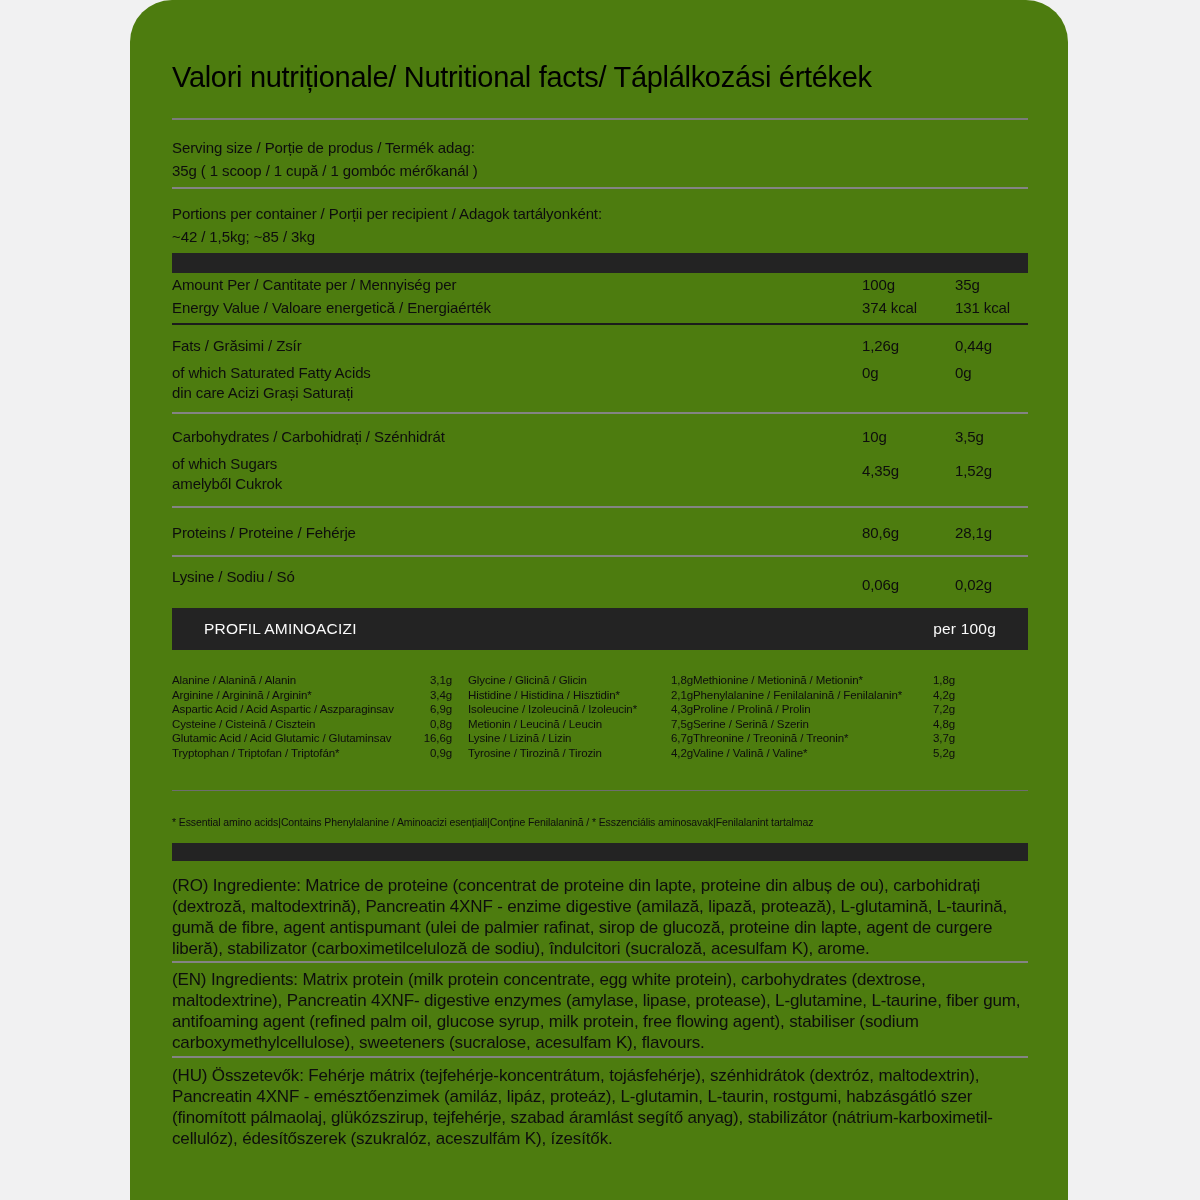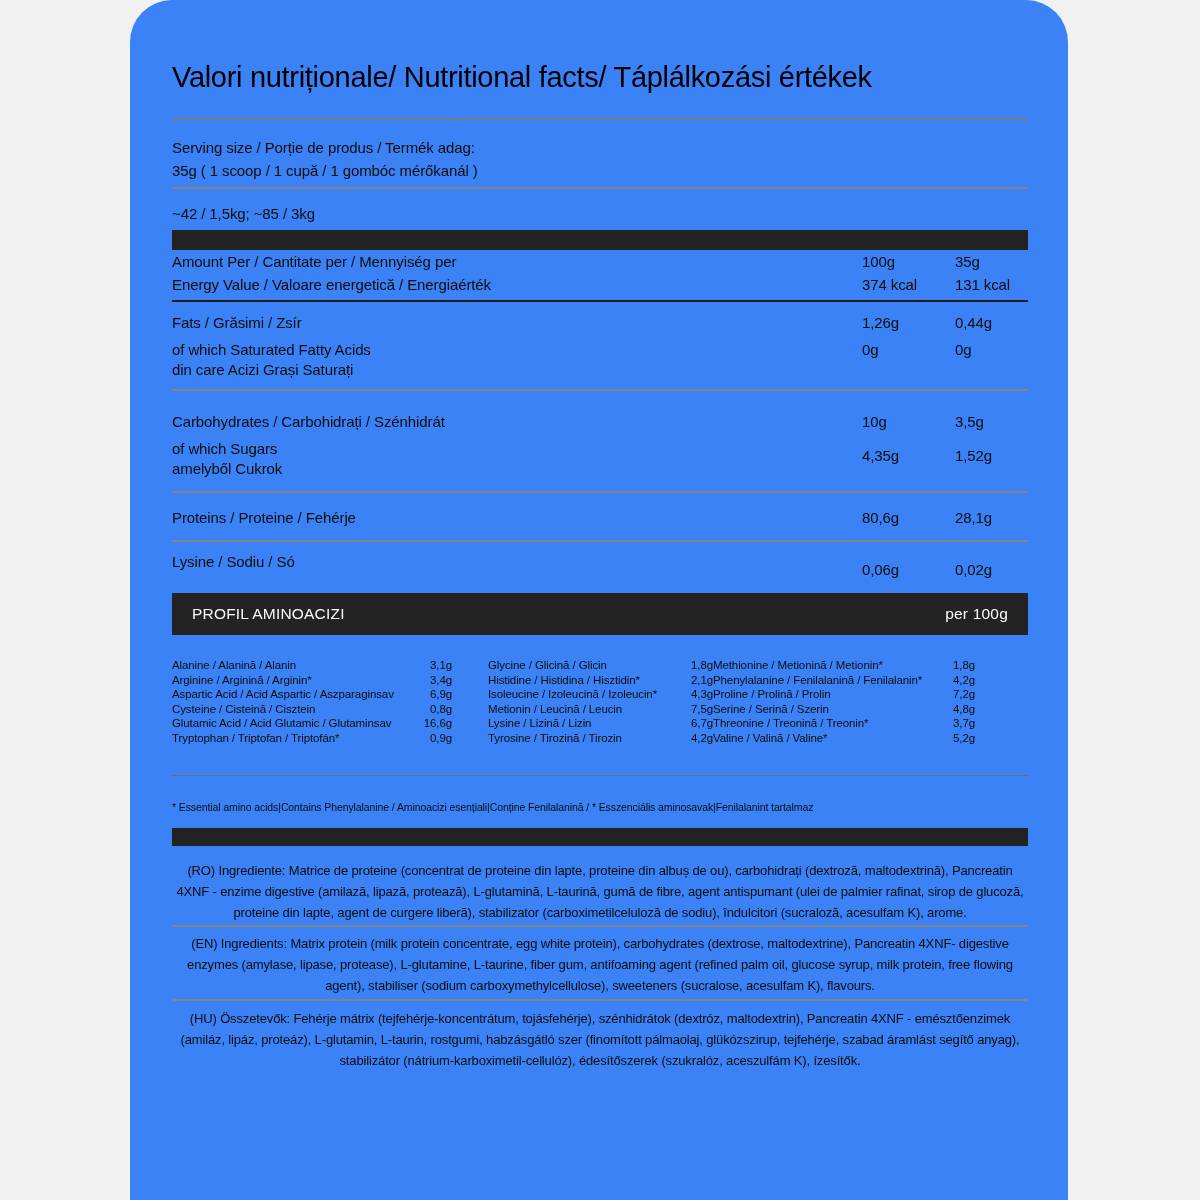--- a/index.html
+++ b/index.html
@@ -7,21 +7,21 @@
     width: 1200px; height: 1200px;
     background: #f1f1f2;
     font-family: "Liberation Sans", sans-serif;
     color: #0d0d0d;
     overflow: hidden;
   }
   .card {
     position: absolute;
     left: 130px; top: 0;
     width: 938px; height: 1200px;
-    background: #3b82f6;
+    background: #4d7c0f;
     border-radius: 42px 42px 0 0;
   }
   .content {
     padding: 0 40px 0 42px;
     width: 938px;
   }
   .title {
     margin-top: 58px;
     font-size: 29px;
     line-height: 38px;
@@ -45,57 +45,57 @@
   .block-portions { margin-top: 13px; }
 
   .bar {
     background: #232323;
     width: 100%;
   }
   .bar-thin-top { margin-top: 5px; height: 20px; }
   .bar-amino {
     margin-top: 21px; height: 42px;
     display: flex; align-items: center; justify-content: space-between;
-    padding: 0 20px;
+    padding: 0 32px;
     color: #fafafa; font-size: 15.5px; letter-spacing: 0.2px;
   }
   .bar-thin-bottom { margin-top: 14px; height: 18px; }
 
   .nrow { display: flex; font-size: 15px; line-height: 21px; letter-spacing: -0.1px; }
   .nlabel { flex: 1; }
   .v1 { width: 93px; }
   .v2 { width: 73px; }
   .sub { line-height: 20px; }
   .energy-row { line-height: 23px; }
   .fats-row  { margin-top: 10px; }
-  .carbs-row { margin-top: 20px; }
+  .carbs-row { margin-top: 12px; }
   .prot-row  { margin-top: 14px; }
   .sod-row   { margin-top: 9px; }
   .labelpad  { padding-bottom: 7px; }
   .shiftdown7 .v1, .shiftdown7 .v2 { transform: translateY(7px); }
   .shiftdown8 .v1, .shiftdown8 .v2 { transform: translateY(8px); }
 
   .amino-cols {
     margin-top: 23px;
     display: flex;
   }
-  .amino-col-1 { width: 280px; margin-right: 36px; text-align: right; }
+  .amino-col-1 { width: 280px; margin-right: 16px; text-align: right; }
   .amino-col-2 { width: 225px; }
   .amino-col-3 { width: 262px; }
   .amino-row {
     display: flex; justify-content: space-between;
     font-size: 11.5px; line-height: 14.5px; letter-spacing: -0.1px;
   }
   .footnote {
     margin-top: 24px;
     font-size: 10.5px; line-height: 14px; letter-spacing: -0.1px;
   }
   .para {
-    font-size: 13px; line-height: 21px; letter-spacing: -0.15px;
-    text-align: center;
+    font-size: 17px; line-height: 21px; letter-spacing: -0.15px;
+    text-align: left;
   }
   .para-ro { margin-top: 14px; }
   .para-en { margin-top: 6px; }
   .para-hu { margin-top: 7px; }
 </style>
 </head>
 <body>
 
 <div class="card">
   <div class="content">
@@ -103,20 +103,21 @@
     <h1 class="title">Valori nutriționale/ Nutritional facts/ Táplálkozási értékek</h1>
     <hr class="sep sep-title">
 
     <div class="kv-block block-serving">
       <div>Serving size / Porție de produs / Termék adag:</div>
       <div>35g ( 1 scoop / 1 cupă / 1 gombóc mérőkanál )</div>
     </div>
     <hr class="sep sep-serving">
 
     <div class="kv-block block-portions">
+      <div>Portions per container / Porții per recipient / Adagok tartályonként:</div>
       <div>~42 / 1,5kg; ~85 / 3kg</div>
     </div>
 
     <div class="bar bar-thin-top"></div>
 
     <div class="nrow energy-row">
       <div class="nlabel">
         <div>Amount Per / Cantitate per / Mennyiség per</div>
         <div>Energy Value / Valoare energetică / Energiaérték</div>
       </div>

